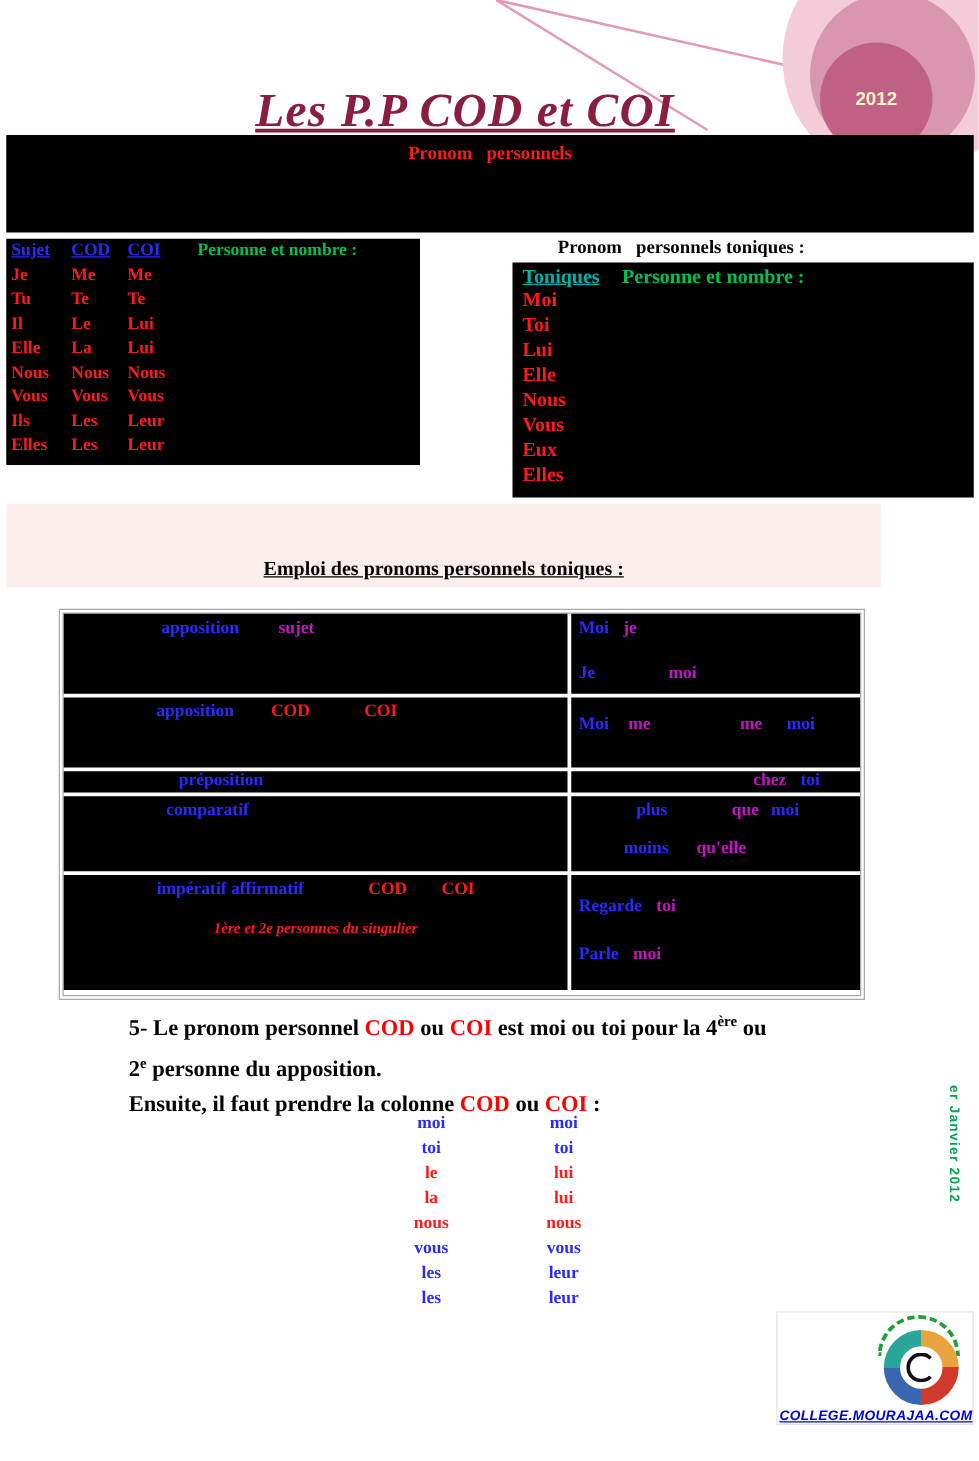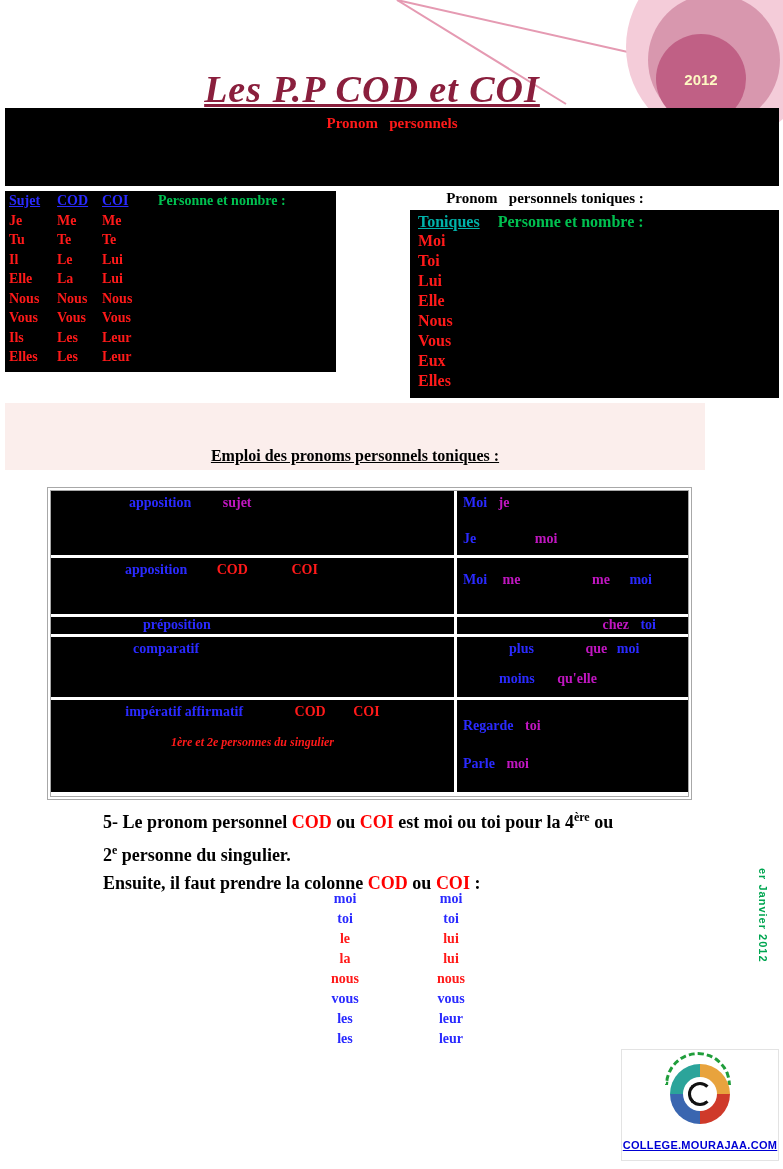--- a/index.html
+++ b/index.html
@@ -78,23 +78,23 @@
   .pcols{position:absolute;left:292px;top:889px;display:grid;grid-template-columns:106px 106px;
          font-weight:bold;font-size:14px;}
   .pc{text-align:center;line-height:20px;}
 
   
   .vdate{position:absolute;right:14px;top:868px;height:190px;writing-mode:vertical-rl;
          color:#00a651;font-family:"Liberation Sans",sans-serif;font-weight:bold;font-size:11px;
          letter-spacing:1px;overflow:hidden;}
 
   
-  .logo-box{position:absolute;left:621px;top:1049px;width:158px;height:112px;background:#fff;
+  .logo-box{position:absolute;left:621px;top:1049px;width:158px;height:91px;background:#fff;
             border:1px solid #e3e3e3;box-sizing:border-box;display:flex;flex-direction:column;
-            align-items:center;padding-top:2px;z-index:2;}
+            align-items:flex-end;padding-top:2px;z-index:2;font-style:italic;}
   .emblem{position:relative;width:82px;height:84px;}
   .cal-arc{position:absolute;left:6px;top:0;width:66px;height:33px;border:3px dashed #1f9d3a;
            border-bottom:none;border-radius:66px 66px 0 0;box-sizing:border-box;}
   .ring{position:absolute;left:11px;top:12px;width:60px;height:60px;border-radius:50%;
         background:conic-gradient(#e8a33d 0 25%,#cf3a2a 25% 50%,#3a66b0 50% 75%,#2ba49a 75% 100%);
         display:flex;align-items:center;justify-content:center;}
   .ring::before{content:"";position:absolute;inset:13px;background:#fff;border-radius:50%;}
   .cmark{position:relative;width:18px;height:18px;border:3px solid #111;border-radius:50%;
          border-right-color:transparent;z-index:1;}
   .logo-caption{margin-top:3px;font-family:"Liberation Sans",sans-serif;font-weight:bold;font-size:11px;
@@ -268,21 +268,21 @@
       <div class="ln mt20">
         <span data-color="blue">Parle</span>
         <span class="g8" data-color="magenta">moi</span>
       </div>
     </div>
   </div>
 
   <div class="note5">
     <p>
       <span>5- Le pronom personnel </span><span class="red">COD</span><span> ou </span><span class="red">COI</span><span> est moi ou toi pour la 4</span><sup>ère</sup><span> ou</span><br>
-      <span>2</span><sup>e</sup><span> personne du singulier.</span><br>
+      <span>2</span><sup>e</sup><span> personne du apposition.</span><br>
       <span>Ensuite, il faut prendre la colonne </span><span class="red">COD</span><span> ou </span><span class="red">COI</span><span> :</span>
     </p>
   </div>
 
   <div class="pcols">
     <span class="pc" data-color="blue">moi</span>
     <span class="pc" data-color="blue">moi</span>
     <span class="pc" data-color="blue">toi</span>
     <span class="pc" data-color="blue">toi</span>
     <span class="pc" data-color="red">le</span>

